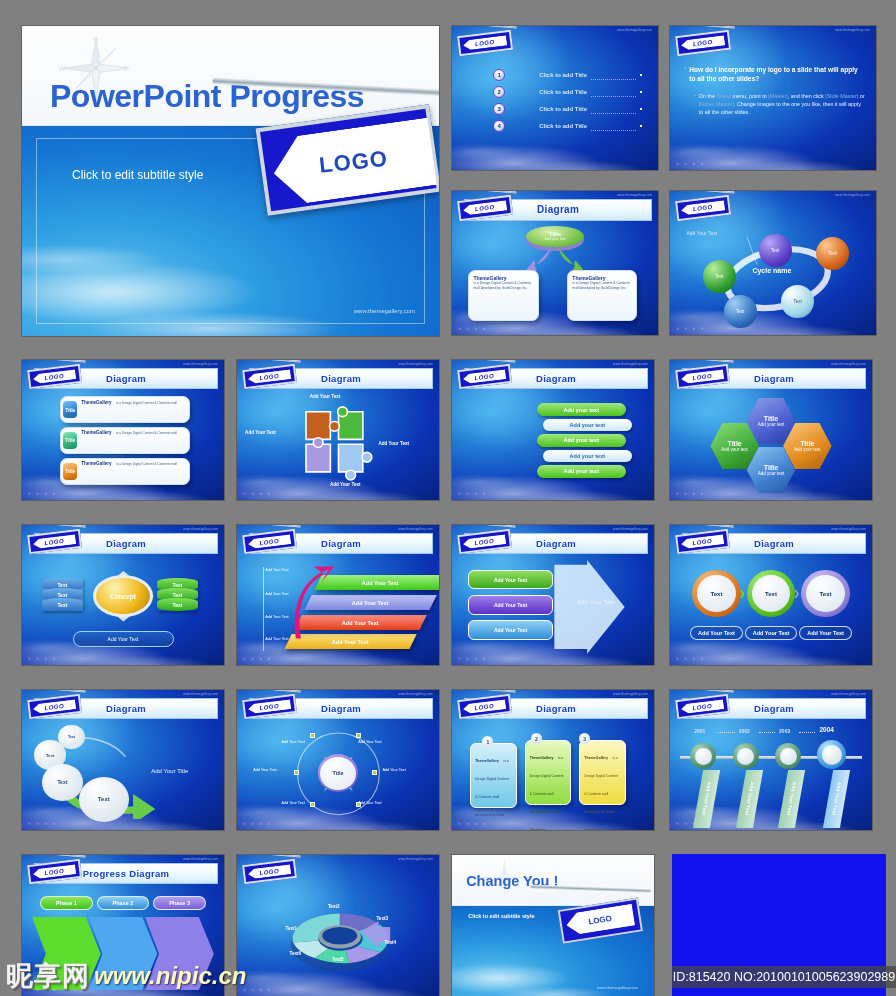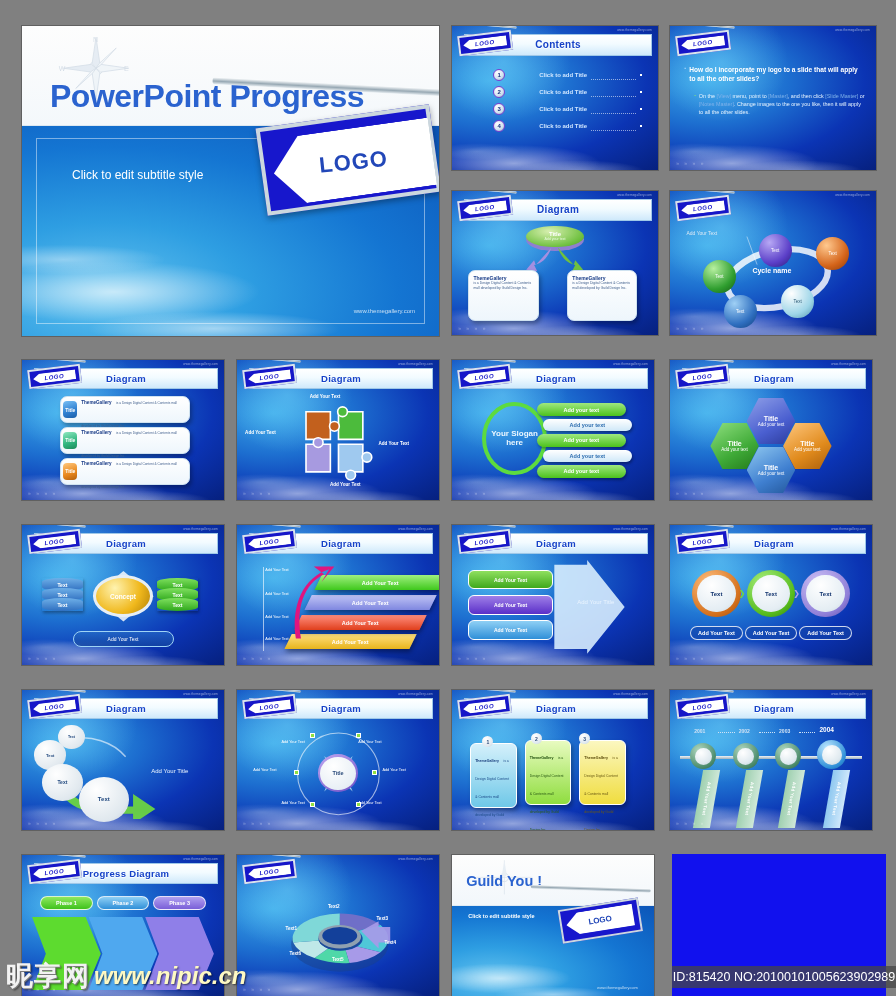--- a/index.html
+++ b/index.html
@@ -303,23 +303,20 @@
       </div>
     </div>
   </div>
   <div class="credit">www.themegallery.com</div>
 </div>
 
 <div class="slide" style="left:452px;top:26px;width:206px;height:144px;">
   <div class="glow"></div>
     <div class="clouds"></div>
   <div class="wmurl">www.themegallery.com</div>
-  <div class="titlebar">
-    <span class="t" style="font-size:10px;">Contents</span>
-  </div>
   <div class="sign">
     <div class="bar"></div>
     <div class="plate">
       <div class="arrow">
         <span class="lg" style="font-size:6px;">LOGO</span>
       </div>
     </div>
   </div>
   <div style="position:absolute;left:20%;top:30%;right:8%;">
     <div class="contents-row">
@@ -530,23 +527,20 @@
   <div class="titlebar">
     <span class="t" style="font-size:9.5px;">Diagram</span>
   </div>
   <div class="sign">
     <div class="bar"></div>
     <div class="plate">
       <div class="arrow">
         <span class="lg" style="font-size:6px;">LOGO</span>
       </div>
     </div>
-  </div>
-  <div style="position:absolute;left:15%;top:30%;width:32%;height:52%;border-radius:50%;border:4px solid #5ddb3f;display:flex;align-items:center;justify-content:center;text-align:center;">
-    <span style="color:#eaf6ff;font-size:8px;font-weight:bold;line-height:1.15;">Your Slogan here</span>
   </div>
   <div class="pill" style="position:absolute;left:42%;top:31%;width:44%;height:9%;background:linear-gradient(to bottom,#9fe87f,#4cc21c);">
       <span>Add your text</span>
     </div>
   <div class="pill" style="position:absolute;left:45%;top:42%;width:44%;height:9%;background:linear-gradient(to bottom,#ffffff,#cfe8f8);color:#2f6fb0;">
       <span>Add your text</span>
     </div>
   <div class="pill" style="position:absolute;left:42%;top:53%;width:44%;height:9%;background:linear-gradient(to bottom,#9fe87f,#4cc21c);">
       <span>Add your text</span>
     </div>
@@ -944,21 +938,21 @@
 </div>
 
 <div class="slide" style="left:452px;top:855px;width:202px;height:141px;background:#fff;">
   <div style="position:absolute;left:0;top:0;right:0;height:36%;background:linear-gradient(to bottom,#fdfdfd,#f2f7fb);border-bottom:1px solid #e0ebf3;"></div>
   <svg style="position:absolute;left:8%;top:3%;width:36%;height:26%;opacity:.28;" viewBox="0 0 100 60">
     <circle cx="50" cy="30" r="7" fill="none" stroke="#7f99b5" stroke-width="1.4"></circle>
     <line x1="4" y1="30" x2="96" y2="30" stroke="#7f99b5" stroke-width="1"></line>
     <line x1="50" y1="2" x2="50" y2="58" stroke="#7f99b5" stroke-width="1"></line>
     <polygon points="50,2 54,26 50,30 46,26" fill="#b9cde0"></polygon>
   </svg>
-  <div style="position:absolute;left:7%;top:13%;color:#2b63cf;font-size:14.5px;font-weight:bold;">Guild You !</div>
+  <div style="position:absolute;left:7%;top:13%;color:#2b63cf;font-size:14.5px;font-weight:bold;">Change You !</div>
   <div style="position:absolute;left:0;top:36%;right:0;bottom:0;background:radial-gradient(ellipse at 20% 80%,#63c3ef 0%,#2e9ee2 30%,#1475d2 62%,#0c55b8 100%);">
     <div style="position:absolute;left:0;right:0;bottom:0;top:30%;background:radial-gradient(ellipse 50% 34% at 24% 72%,rgba(255,255,255,.62),rgba(255,255,255,0) 70%),radial-gradient(ellipse 40% 18% at 50% 98%,rgba(255,255,255,.5),rgba(255,255,255,0) 72%);"></div>
   </div>
   <div style="position:absolute;left:8%;top:41%;color:#fff;font-size:5.5px;font-weight:bold;">Click to edit subtitle style</div>
   <div style="position:absolute;left:48%;top:22%;width:48%;height:42%;transform:rotate(-9deg);">
     <div style="position:absolute;left:-14%;top:0;width:124%;height:4px;background:linear-gradient(to bottom,#fafcfd,#98a9b4 55%,#e9eff3);transform:rotate(11deg);border-radius:2px;"></div>
     <div style="position:absolute;left:10%;top:30%;width:84%;height:58%;background:#1717cc;border:2px solid #ccd7de;">
       <div style="position:absolute;left:6%;top:12%;width:88%;height:72%;background:#fff;clip-path:polygon(18% 0,100% 0,100% 100%,18% 100%,0 50%);display:flex;align-items:center;justify-content:center;">
         <span style="color:#2247b8;font-size:8px;font-weight:bold;">LOGO</span>
       </div>

